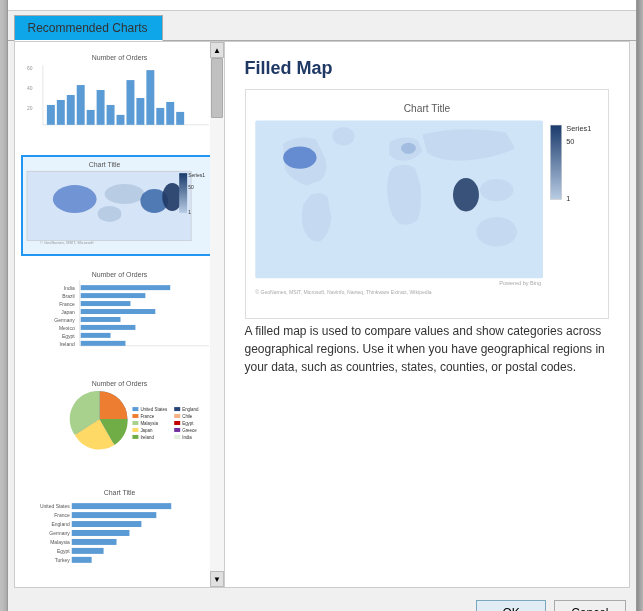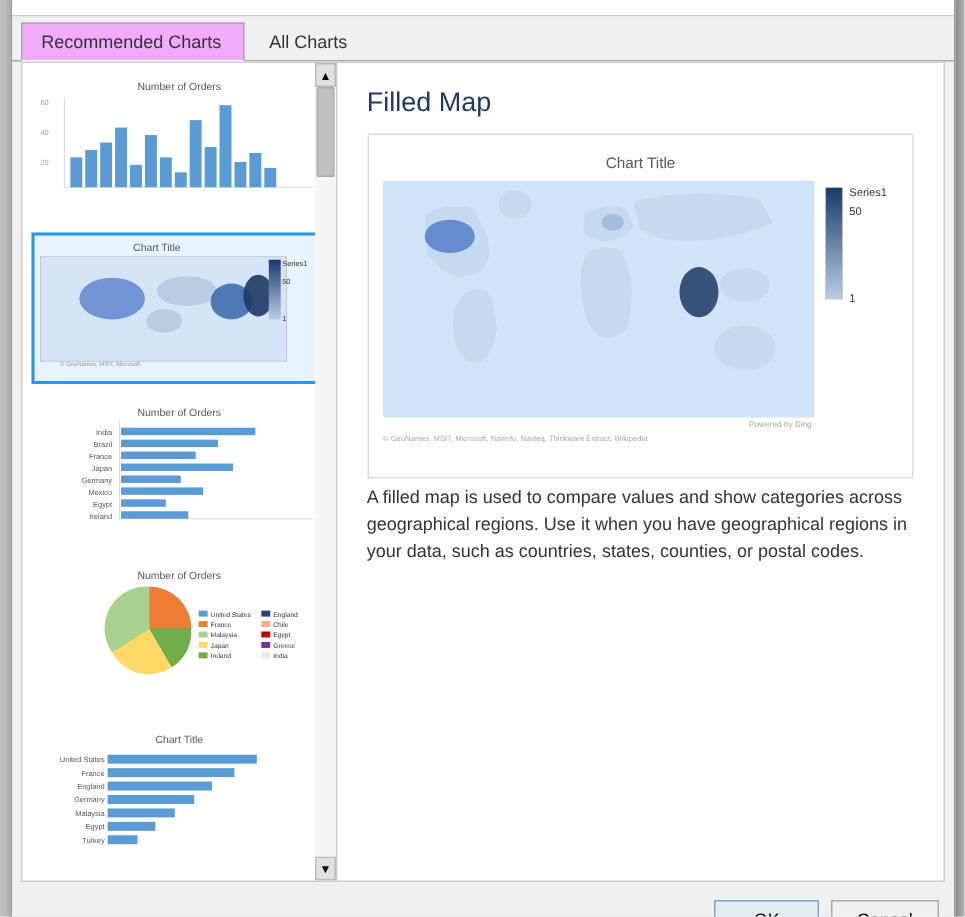--- a/index.html
+++ b/index.html
@@ -60,21 +60,21 @@
       padding: 5px 14px;
       cursor: pointer;
       border: 1px solid transparent;
       border-bottom: none;
       font-size: 12px;
       color: #333;
       background: #f0f0f0;
       margin-right: 2px;
     }
     .tab.active {
-      background: #f0abfc;
+      background: #0ea5e9;
       border-color: #aaa;
       border-bottom: 1px solid #fff;
       margin-bottom: -1px;
       z-index: 1;
       padding-left: 13px;
     }
     .content-area {
       display: flex;
       flex: 1;
       background: #fff;
@@ -147,21 +147,21 @@
       border-radius: 1px;
     }
     .right-panel {
       flex: 1;
       padding: 16px 20px;
       display: flex;
       flex-direction: column;
     }
     .chart-name {
       font-size: 18px;
-      font-weight: 400;
+      font-weight: 700;
       color: #1f3864;
       margin-bottom: 10px;
     }
     .chart-preview {
       width: 100%;
       height: 230px;
       border: 1px solid #ddd;
       background: #fff;
       position: relative;
       overflow: hidden;
@@ -212,23 +212,20 @@
     <span class="title-bar-title">Insert Chart</span>
     <div class="title-bar-actions">
       <button class="title-bar-btn">?</button>
       <button class="title-bar-btn">✕</button>
     </div>
   </div>
 
   <div class="tabs-bar">
     <div class="tab active">
       <span>Recommended Charts</span>
-    </div>
-    <div class="tab">
-      <span>All Charts</span>
     </div>
   </div>
 
   <div class="content-area">
 
     <div class="left-panel">
       <div class="chart-list">
 
         <div class="chart-thumb">
           <svg class="thumb-svg" viewBox="0 0 190 90" xmlns="http://www.w3.org/2000/svg">

